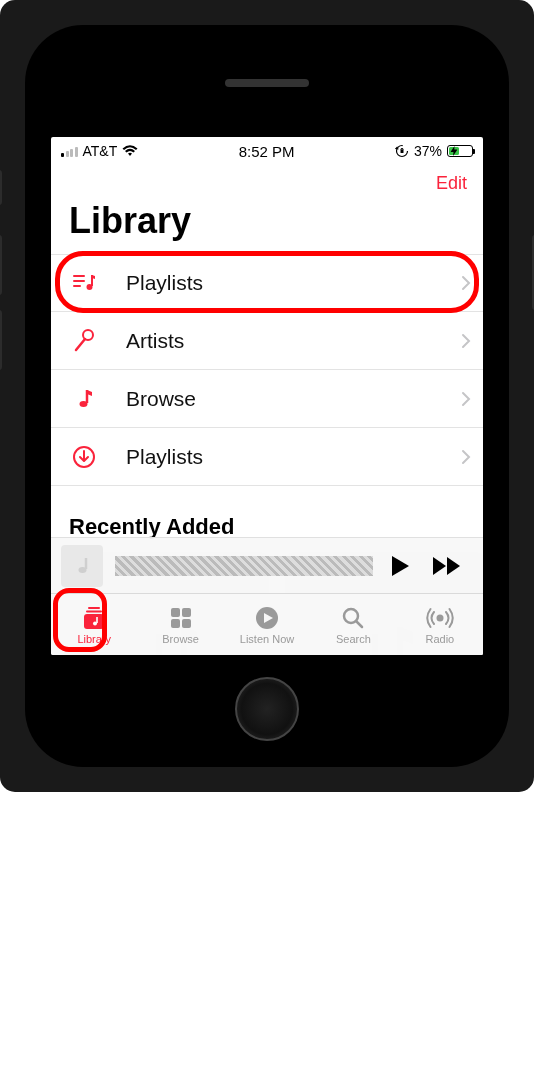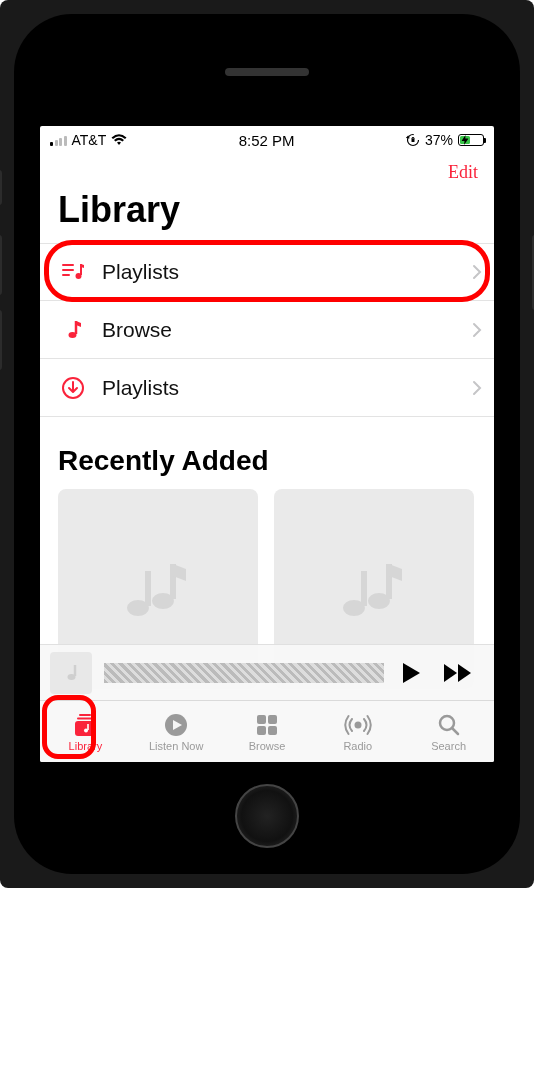--- a/index.html
+++ b/index.html
@@ -5,24 +5,24 @@
   * { box-sizing: border-box; margin: 0; padding: 0; }
   body {
     background: #fff;
     font-family: -apple-system, "Helvetica Neue", Arial, sans-serif;
     width: 534px;
     height: 1080px;
     overflow: hidden;
   }
   .phone {
     width: 534px;
-    height: 888px;
+    height: 792px;
     background: #1a1a1a;
-    border-radius: 8px;
-    padding: 14px;
+    border-radius: 15px;
+    padding: 25px;
     position: relative;
   }
   .phone-inner {
     width: 100%;
     height: 100%;
     background: #000;
     border-radius: 58px;
     padding: 6px;
     position: relative;
   }
@@ -81,55 +81,56 @@
     width: 2px; height: 5px; background: #000; border-radius: 0 1px 1px 0;
   }
   .battery-fill { height: 8px; margin-left: 1px; background: #3ac549; border-radius: 1.5px; }
   .orientation-lock { font-size: 13px; }
 
   
   .nav-header {
     display: flex; justify-content: flex-end;
     padding: 8px 16px 4px 16px;
   }
-  .edit-btn { color: #fa233b; font-size: 18px; font-family: Liberation Serif, serif; }
+  .edit-btn { color: #fa233b; font-size: 18px; }
 
   
   .page-title {
     font-size: 36px; font-weight: 700;
     padding: 2px 18px 12px 18px;
   }
 
   
   .category-list { }
   .list-row {
     display: flex; align-items: center;
     height: 58px;
     padding: 0 12px 0 18px;
     border-bottom: 1px solid #e3e3e3;
     position: relative;
+    gap: 13px;
   }
   .list-row:first-child { border-top: 1px solid #e3e3e3; }
   .row-icon {
     width: 30px; display: flex; align-items: center; justify-content: center;
     color: #fa233b; margin-right: 14px;
   }
   .row-label { flex: 1; font-size: 21px; color: #111; }
   .chevron { color: #c5c5c7; }
 
   .highlight-ring {
     position: absolute;
     border: 5px solid #ff0000;
     border-radius: 28px;
     pointer-events: none;
   }
   .hl-playlists { top: -4px; left: 4px; right: 4px; height: 62px; }
 
   .section-title {
-    font-size: 28px; font-weight: 700;
+    font-size: 22px; font-weight: 700;
     padding: 28px 18px 12px 18px;
   }
 
   .recent-row {
     display: flex; gap: 16px; padding: 0 18px;
     overflow: hidden;
   }
   .album-tile {
     width: 200px; height: 200px; flex: 0 0 200px;
     background: #eaeaea; border-radius: 8px;
@@ -256,20 +257,34 @@
               </svg>
           </span>
           <span class="row-label">Playlists</span>
           <span class="chevron">
             <svg width="10" height="16" viewBox="0 0 10 16">
                 <path d="M2 2 L8 8 L2 14" fill="none" stroke="#c5c5c7" stroke-width="2" stroke-linecap="round"></path>
               </svg>
           </span>
         </div>
 
+        <div class="list-row">
+          <span class="row-icon">
+            <svg width="22" height="24" viewBox="0 0 22 24">
+                <circle cx="15" cy="6" r="5" fill="none" stroke="#fa233b" stroke-width="2"></circle>
+                <line x1="12" y1="10" x2="3" y2="21" stroke="#fa233b" stroke-width="2.5" stroke-linecap="round"></line>
+              </svg>
+          </span>
+          <span class="row-label">Artists</span>
+          <span class="chevron">
+            <svg width="10" height="16" viewBox="0 0 10 16">
+                <path d="M2 2 L8 8 L2 14" fill="none" stroke="#c5c5c7" stroke-width="2" stroke-linecap="round"></path>
+              </svg>
+          </span>
+        </div>
 
 
         <div class="list-row">
           <span class="row-icon">
             <svg width="20" height="24" viewBox="0 0 20 24">
                 <path d="M13 3 V16" stroke="#fa233b" stroke-width="2.5"></path>
                 <ellipse cx="9.5" cy="17" rx="4" ry="3" fill="#fa233b"></ellipse>
                 <path d="M13 3 L18 5 V9 L13 7" fill="#fa233b"></path>
               </svg>
           </span>
@@ -349,55 +364,55 @@
                 <rect x="5" y="4.5" width="16" height="2" rx="1" fill="#fa233b"></rect>
                 <rect x="3" y="8" width="20" height="15" rx="3" fill="#fa233b"></rect>
                 <path d="M16 11 V17" stroke="#fff" stroke-width="1.6"></path>
                 <circle cx="14" cy="17.5" r="2" fill="#fff"></circle>
               </svg>
           </span>
           <span>Library</span>
         </div>
         <div class="tab-item">
           <span class="tab-icon">
-            <svg width="26" height="26" viewBox="0 0 26 26">
-                <circle cx="13" cy="13" r="11" fill="#9a9a9a"></circle>
-                <path d="M10 8 L19 13 L10 18 Z" fill="#f6f6f6"></path>
-              </svg>
-          </span>
-          <span>Listen Now</span>
-        </div>
-        <div class="tab-item">
-          <span class="tab-icon">
             <svg width="24" height="24" viewBox="0 0 24 24">
                 <rect x="2" y="2" width="9" height="9" rx="2" fill="#9a9a9a"></rect>
                 <rect x="13" y="2" width="9" height="9" rx="2" fill="#9a9a9a"></rect>
                 <rect x="2" y="13" width="9" height="9" rx="2" fill="#9a9a9a"></rect>
                 <rect x="13" y="13" width="9" height="9" rx="2" fill="#9a9a9a"></rect>
               </svg>
           </span>
           <span>Browse</span>
         </div>
         <div class="tab-item">
           <span class="tab-icon">
-            <svg width="28" height="24" viewBox="0 0 28 24">
-                <circle cx="14" cy="12" r="3.5" fill="#9a9a9a"></circle>
-                <path d="M8 6 Q3 12 8 18 M20 6 Q25 12 20 18 M4.5 3 Q-2 12 4.5 21 M23.5 3 Q30 12 23.5 21" fill="none" stroke="#9a9a9a" stroke-width="2" stroke-linecap="round"></path>
-              </svg>
-          </span>
-          <span>Radio</span>
+            <svg width="26" height="26" viewBox="0 0 26 26">
+                <circle cx="13" cy="13" r="11" fill="#9a9a9a"></circle>
+                <path d="M10 8 L19 13 L10 18 Z" fill="#f6f6f6"></path>
+              </svg>
+          </span>
+          <span>Listen Now</span>
         </div>
         <div class="tab-item">
           <span class="tab-icon">
             <svg width="24" height="24" viewBox="0 0 24 24">
                 <circle cx="10" cy="10" r="7" fill="none" stroke="#9a9a9a" stroke-width="2.5"></circle>
                 <line x1="15" y1="15" x2="21" y2="21" stroke="#9a9a9a" stroke-width="2.5" stroke-linecap="round"></line>
               </svg>
           </span>
           <span>Search</span>
         </div>
+        <div class="tab-item">
+          <span class="tab-icon">
+            <svg width="28" height="24" viewBox="0 0 28 24">
+                <circle cx="14" cy="12" r="3.5" fill="#9a9a9a"></circle>
+                <path d="M8 6 Q3 12 8 18 M20 6 Q25 12 20 18 M4.5 3 Q-2 12 4.5 21 M23.5 3 Q30 12 23.5 21" fill="none" stroke="#9a9a9a" stroke-width="2" stroke-linecap="round"></path>
+              </svg>
+          </span>
+          <span>Radio</span>
+        </div>
       </div>
 
     </div>
 
     <div class="home-btn"></div>
   </div>
 </div>
 
 </body></html>

